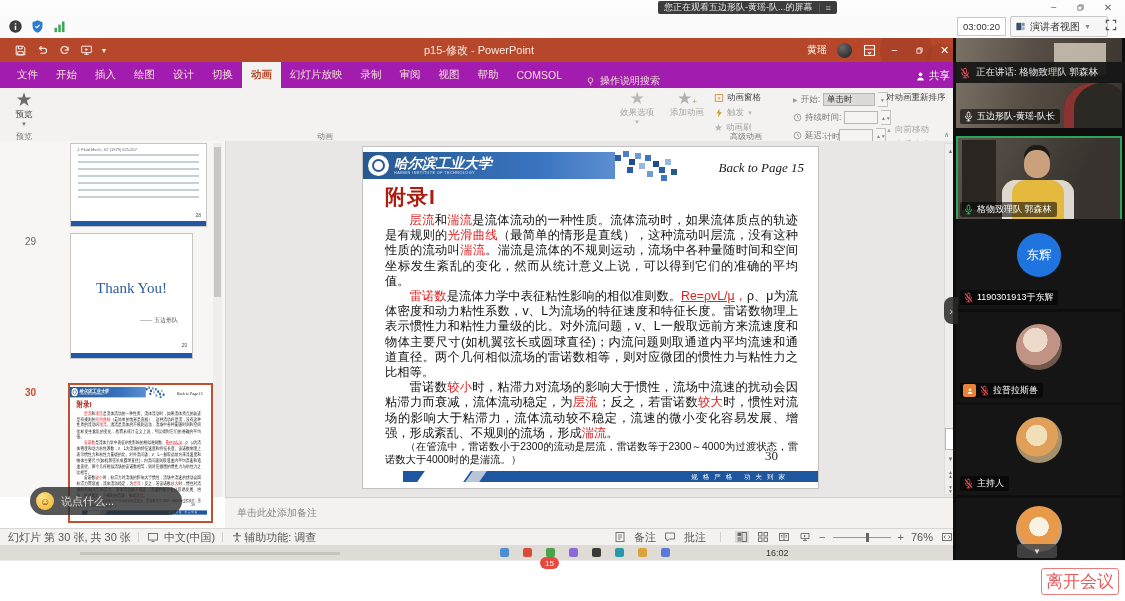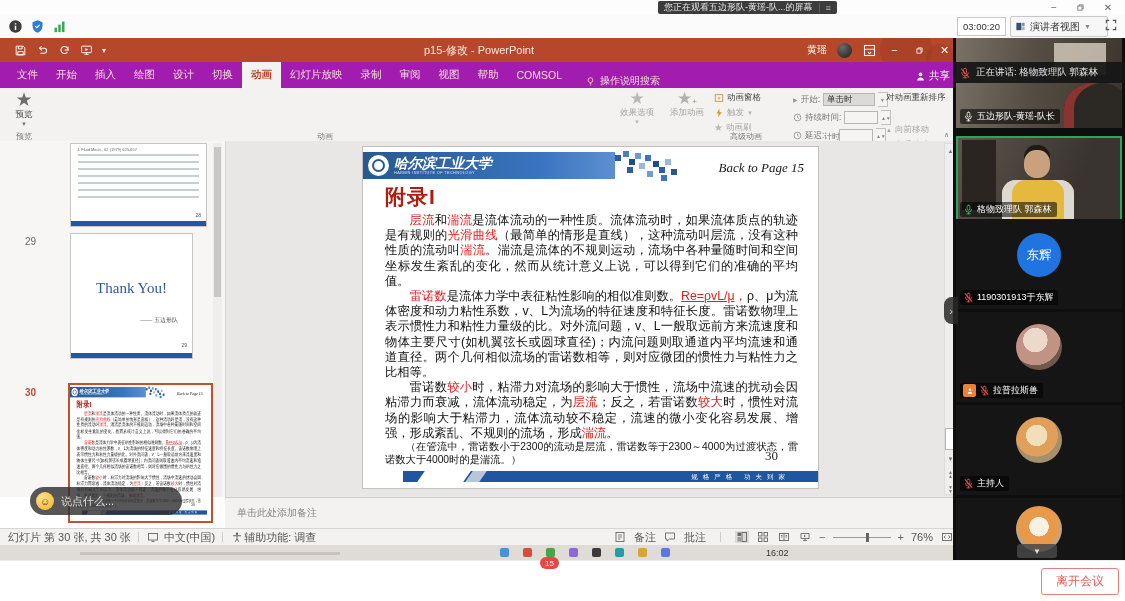--- a/index.html
+++ b/index.html
@@ -122,21 +122,21 @@
 
   
   #bottombar{left:0;top:560px;width:1125px;height:41px;background:#fff;border-top:1px solid #ebebeb;box-sizing:border-box;z-index:20}
   .mtbtn{position:absolute;top:565px;width:58px;display:flex;flex-direction:column;align-items:center;gap:2px}
   .mtbtn .ic{width:19px;height:19px}
   .mtbtn .lb{font-size:9.5px;color:#333;white-space:nowrap}
   .chev{position:absolute;top:571px;font-size:8px;color:#999}
   .badge{position:absolute;background:#e8483f;color:#fff;font-size:8px;border-radius:7px;min-width:15px;height:12px;
     display:flex;align-items:center;justify-content:center;padding:0 2px;z-index:25}
   #leavebtn{left:1041px;top:568px;width:76px;height:25px;background:#fff;border:1px solid #e87d7d;border-radius:3px;
-    color:#e65c5c;font-size:12px;display:flex;align-items:center;justify-content:center;z-index:25}
+    color:#e65c5c;font-size:17px;display:flex;align-items:center;justify-content:center;z-index:25}
 
   
   #sidebar{left:953px;top:38px;width:172px;height:522px;background:#0e0e0e;overflow:hidden}
   .vtile{position:absolute;left:3px;width:166px;background:#151515;overflow:hidden}
   .vtile.activeb{box-shadow:0 0 0 2px #2ea35c inset}
   .vlabel{position:absolute;left:4px;bottom:4px;display:flex;align-items:center;gap:3px;background:rgba(0,0,0,.55);
     border-radius:2px;padding:1px 5px 1px 3px;max-width:152px}
   .vlabel .nm{color:#fff;font-size:9px;white-space:nowrap;overflow:hidden}
   .vlabel .mi{width:11px;height:11px;flex:0 0 auto}
   .obadge{width:13px;height:13px;background:#e8823a;border-radius:2px;display:flex;align-items:center;justify-content:center;flex:0 0 auto}

